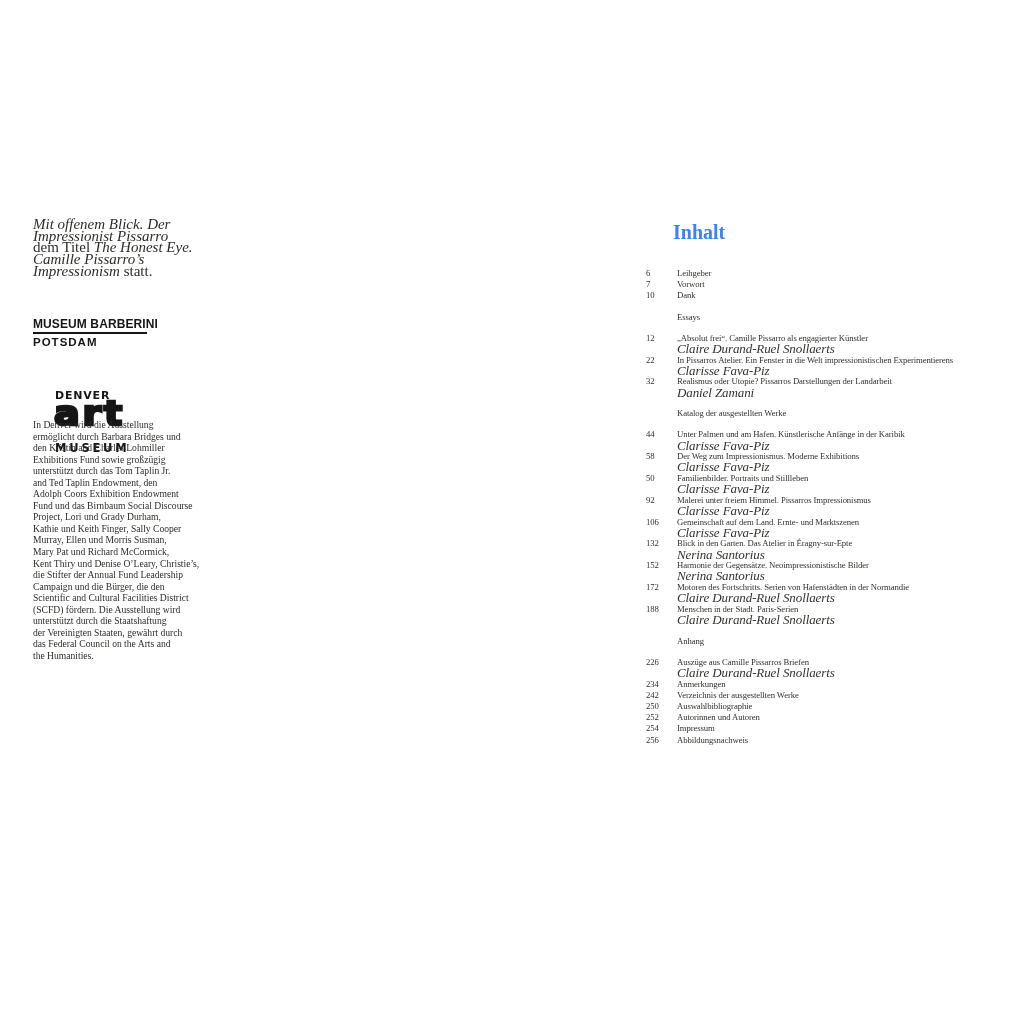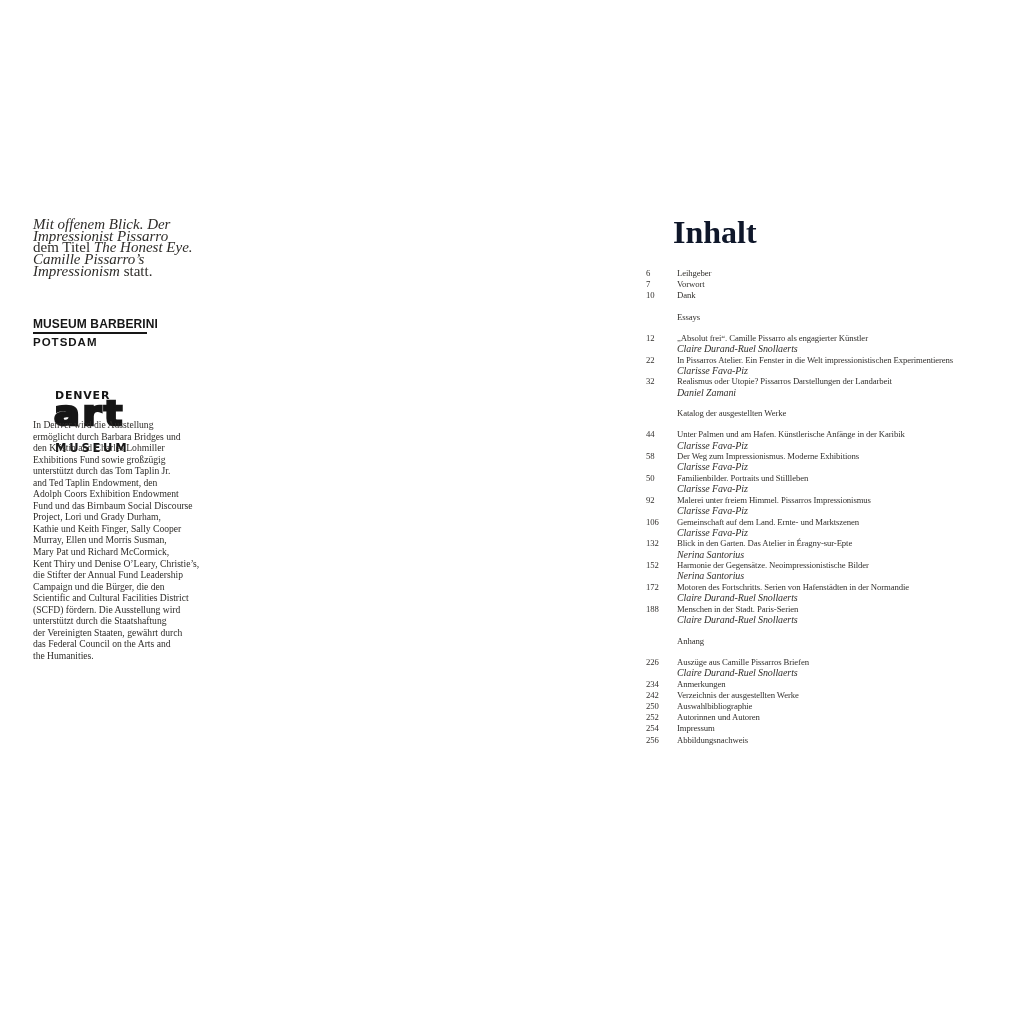--- a/index.html
+++ b/index.html
@@ -72,38 +72,38 @@
   .right-page {
     position: absolute;
     left: 646px;
     top: 216px;
     width: 345px;
   }
   .toc-title {
     margin: 0 0 0 27px;
     font-family: "Liberation Serif", serif;
     font-weight: 600;
-    font-size: 32px;
+    font-size: 20px;
     line-height: 33px;
-    color: #0f172a;
+    color: #3b82f6;
   }
   .toc-list {
     margin-top: 19px;
     font-size: 8.7px;
     letter-spacing: -0.1px;
     color: #33312e;
   }
   .toc-entry { display: flex; align-items: flex-start; }
   .toc-page-num { width: 31px; flex: none; line-height: 11.2px; }
   .toc-text { flex: 1; min-width: 0; }
   .toc-entry-title { display: block; line-height: 11.2px; white-space: nowrap; }
   .toc-entry-author {
     display: block;
     font-style: italic;
-    font-size: 10px;
+    font-size: 13px;
     line-height: 10.6px;
     white-space: nowrap;
   }
   .toc-heading { margin: 10px 0 10px 31px; line-height: 11.2px; }
 </style>
 </head>
 <body>
 
 <div class="canvas">
 

